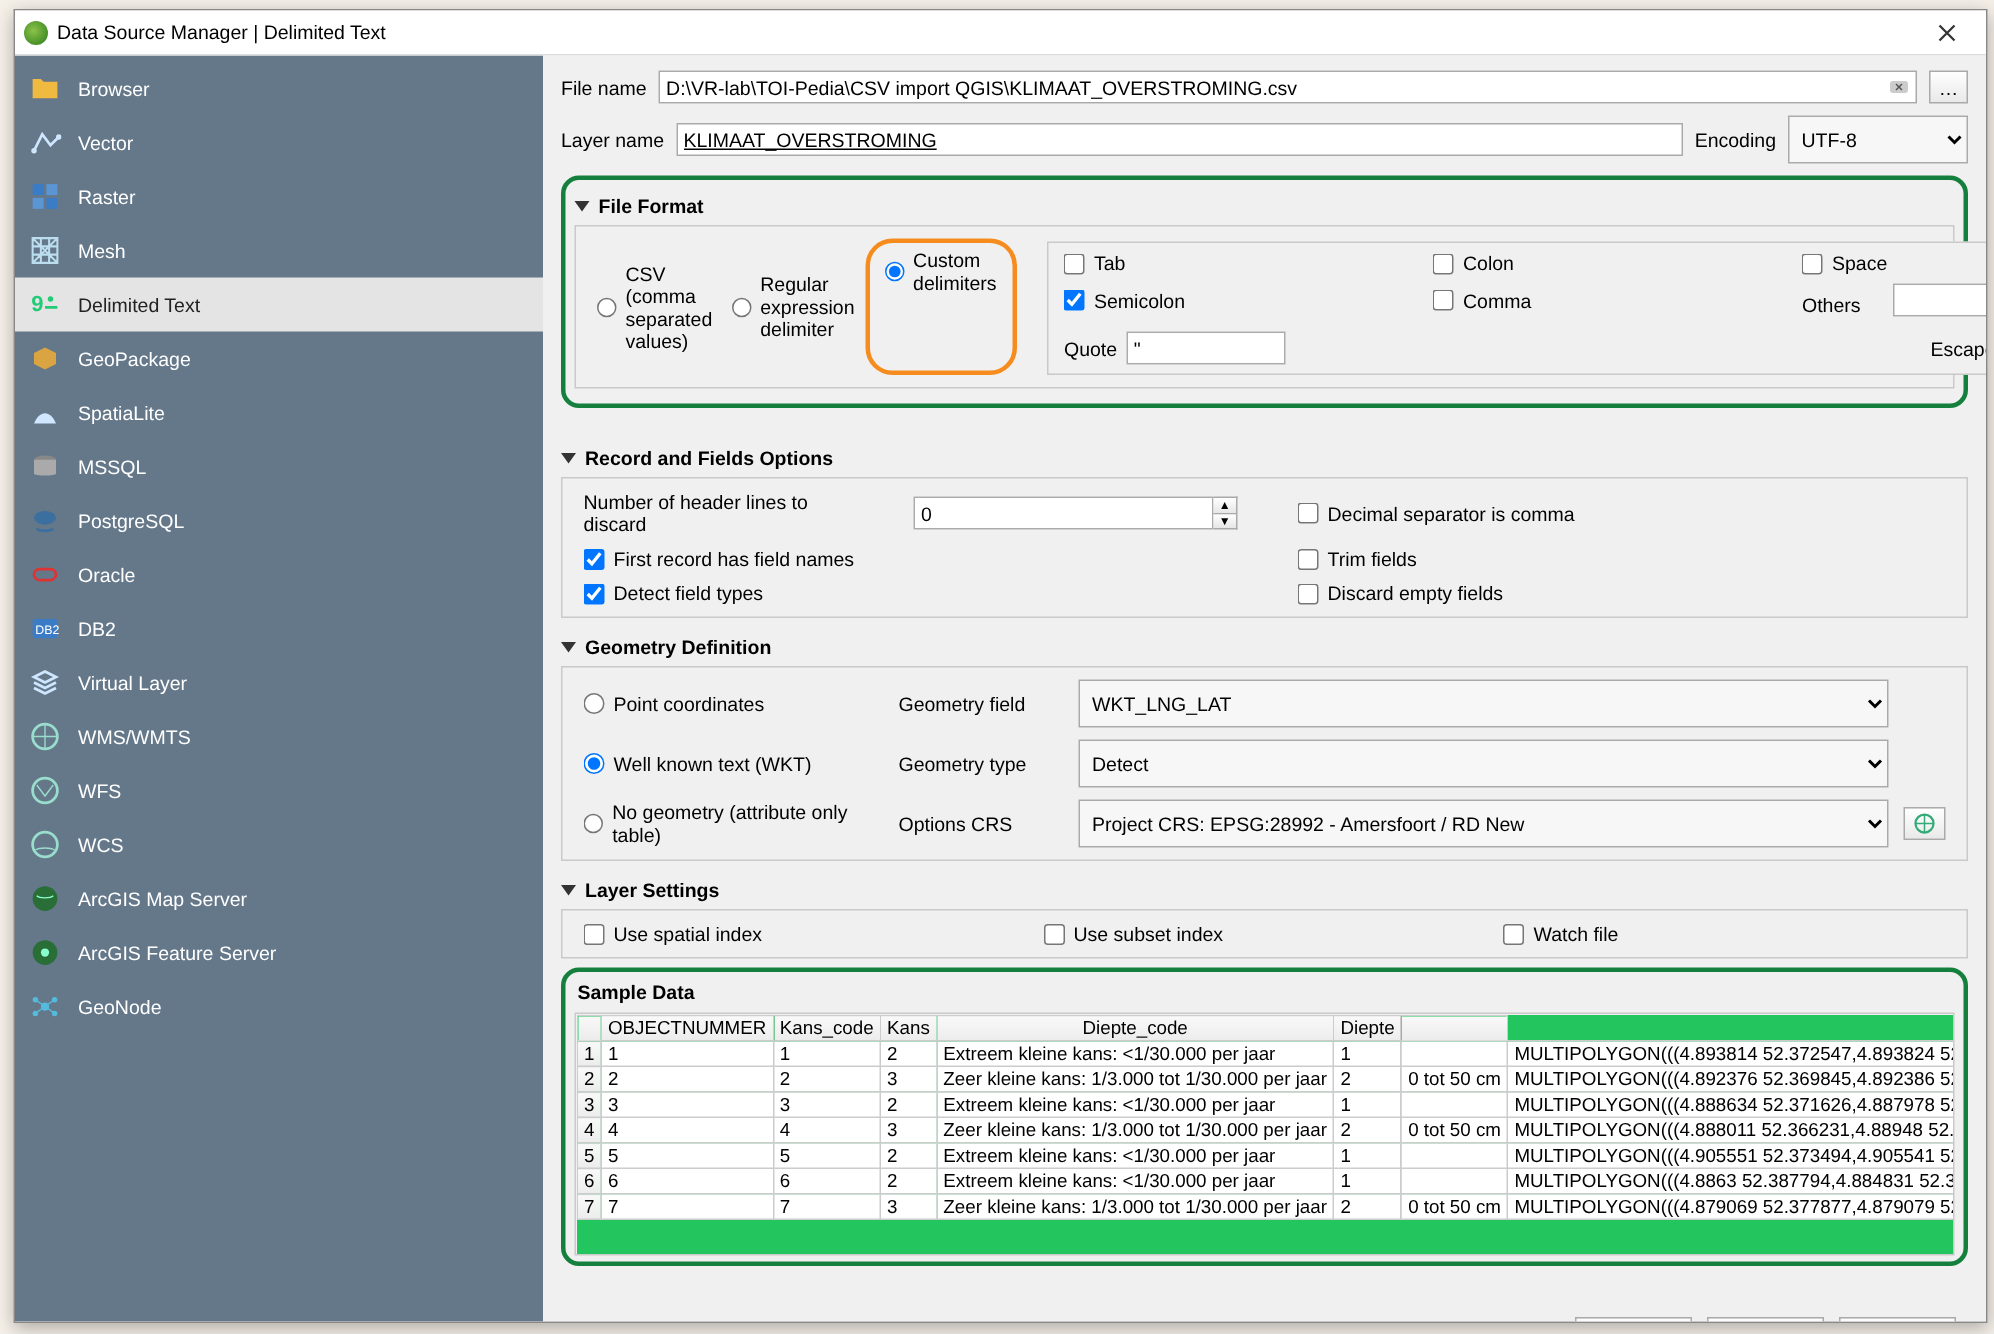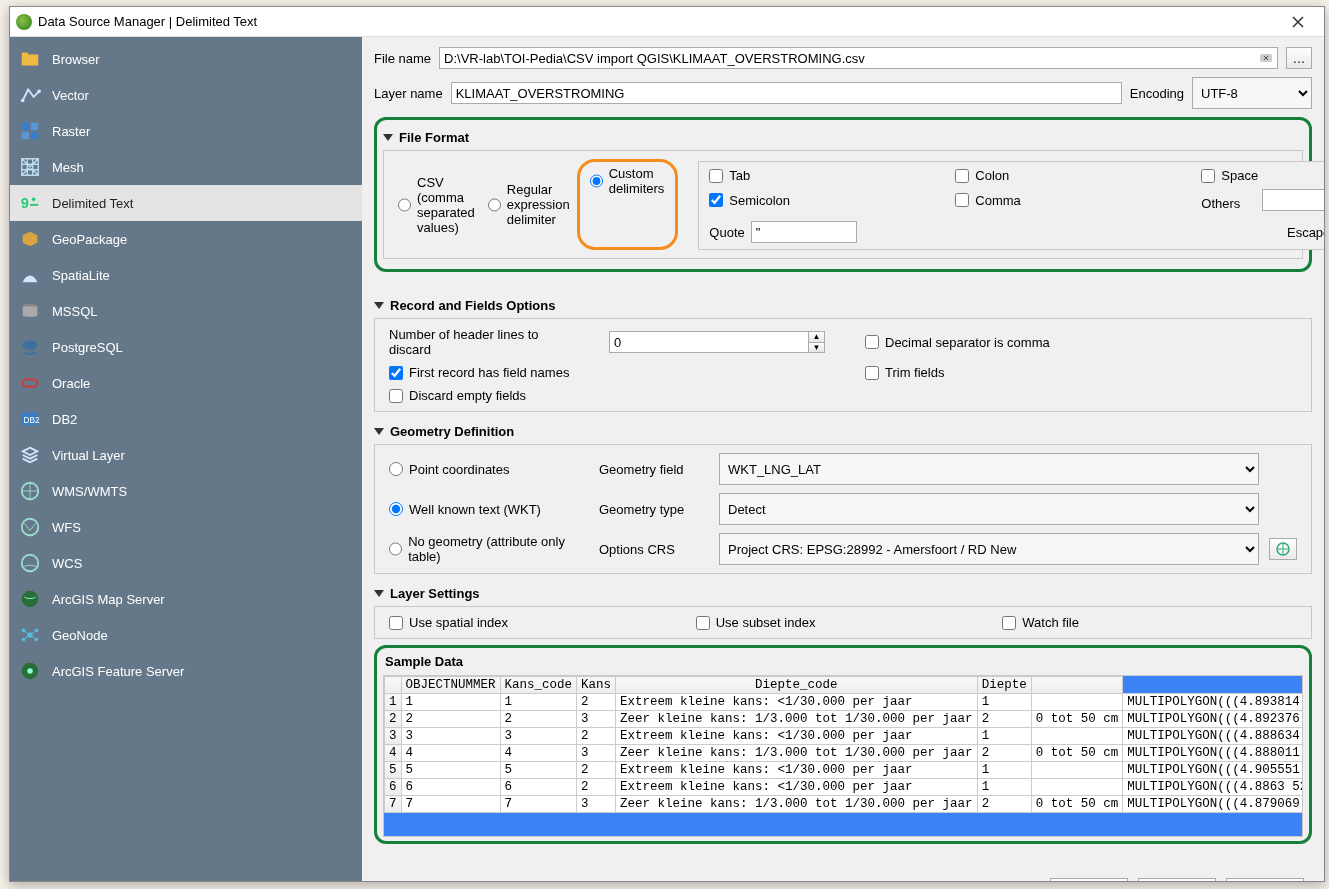--- a/index.html
+++ b/index.html
@@ -225,26 +225,25 @@
     padding-left:4px;
   }
   .layset label {display:flex;align-items:center;gap:6px;}
 
   
   .samplewrap {
     flex-shrink:0;
   }
   .sample-table-wrap {
     border:1px solid #c9c9c9;
-    background:#3b82f6;
+    background:#22c55e;
     overflow:auto;
     height: 162px;
     position:relative;
     margin-top:4px;
-    font-family:Liberation Mono, monospace;
   }
   table.sample { border-collapse:collapse; width:100%; font-size:12.5px; }
   table.sample th, table.sample td {
     border:1px solid #ccc;
     padding:1px 4px;
     white-space:nowrap;
     text-align:left;
     background:#fff;
   }
   table.sample th {
@@ -439,59 +438,59 @@
             <svg viewBox="0 0 24 24">
               <circle cx="12" cy="12" r="9" fill="#2a6e37"></circle>
               <path d="M6 10c2 2 10 2 12 0" stroke="#8fc" fill="none"></path>
             </svg>
           </span>
         <span>ArcGIS Map Server</span>
       </div>
       <div class="sideitem">
         <span class="sideicon">
             <svg viewBox="0 0 24 24">
+              <circle cx="12" cy="12" r="9" fill="#2a6e37"></circle>
+              <circle cx="12" cy="12" r="3" fill="#8fc"></circle>
+            </svg>
+          </span>
+        <span>ArcGIS Feature Server</span>
+      </div>
+      <div class="sideitem">
+        <span class="sideicon">
+            <svg viewBox="0 0 24 24">
               <circle cx="12" cy="12" r="3" fill="#5bd"></circle>
               <circle cx="5" cy="7" r="2" fill="#5bd"></circle>
               <circle cx="19" cy="7" r="2" fill="#5bd"></circle>
               <circle cx="5" cy="17" r="2" fill="#5bd"></circle>
               <circle cx="19" cy="17" r="2" fill="#5bd"></circle>
               <path d="M12 12L5 7 M12 12l7-5 M12 12l-7 5 M12 12l7 5" stroke="#5bd"></path>
             </svg>
           </span>
         <span>GeoNode</span>
-      </div>
-      <div class="sideitem">
-        <span class="sideicon">
-            <svg viewBox="0 0 24 24">
-              <circle cx="12" cy="12" r="9" fill="#2a6e37"></circle>
-              <circle cx="12" cy="12" r="3" fill="#8fc"></circle>
-            </svg>
-          </span>
-        <span>ArcGIS Feature Server</span>
       </div>
     </div>
 
     <div class="main">
 
       <div class="row">
         <label>File name</label>
         <div class="filename-input">
           <input type="text" style="width: 100%;" value="D:\VR-lab\TOI-Pedia\CSV import QGIS\KLIMAAT_OVERSTROMING.csv">
           <span class="clearbtn">
             <svg viewBox="0 0 12 12" width="12" height="12">
                 <rect x="0" y="2" width="12" height="8" rx="2" fill="#ccc"></rect>
                 <path d="M4 4l4 4M8 4l-4 4" stroke="#555"></path>
               </svg>
           </span>
         </div>
         <button class="smallbtn">…</button>
       </div>
       <div class="row">
         <label>Layer name</label>
-        <input type="text" style="flex: 1 1 0%;" value="KLIMAAT_OVERSTROMING">
+        <input type="text" style="flex: 1 1 0%; text-decoration: underline;" value="KLIMAAT_OVERSTROMING">
         <label>Encoding</label>
         <select class="combo" style="width:120px">
           <option>UTF-8</option>
         </select>
       </div>
 
       <div class="highlight">
         <div class="section">
           <div class="section-head">
             <div class="tri"></div>
@@ -581,20 +580,24 @@
               </label>
             <label>
                 <input type="checkbox" checked="" style="">
                 <span>First record has field names</span>
               </label>
             <label>
                 <input type="checkbox" style="">
                 <span>Trim fields</span>
               </label>
             <label>
+                <input type="checkbox" checked="" style="">
+                <span>Detect field types</span>
+              </label>
+            <label>
                 <input type="checkbox" style="">
                 <span>Discard empty fields</span>
               </label>
           </div>
         </div>
       </div>
 
       <div class="section">
         <div class="section-head">
           <div class="tri"></div>

